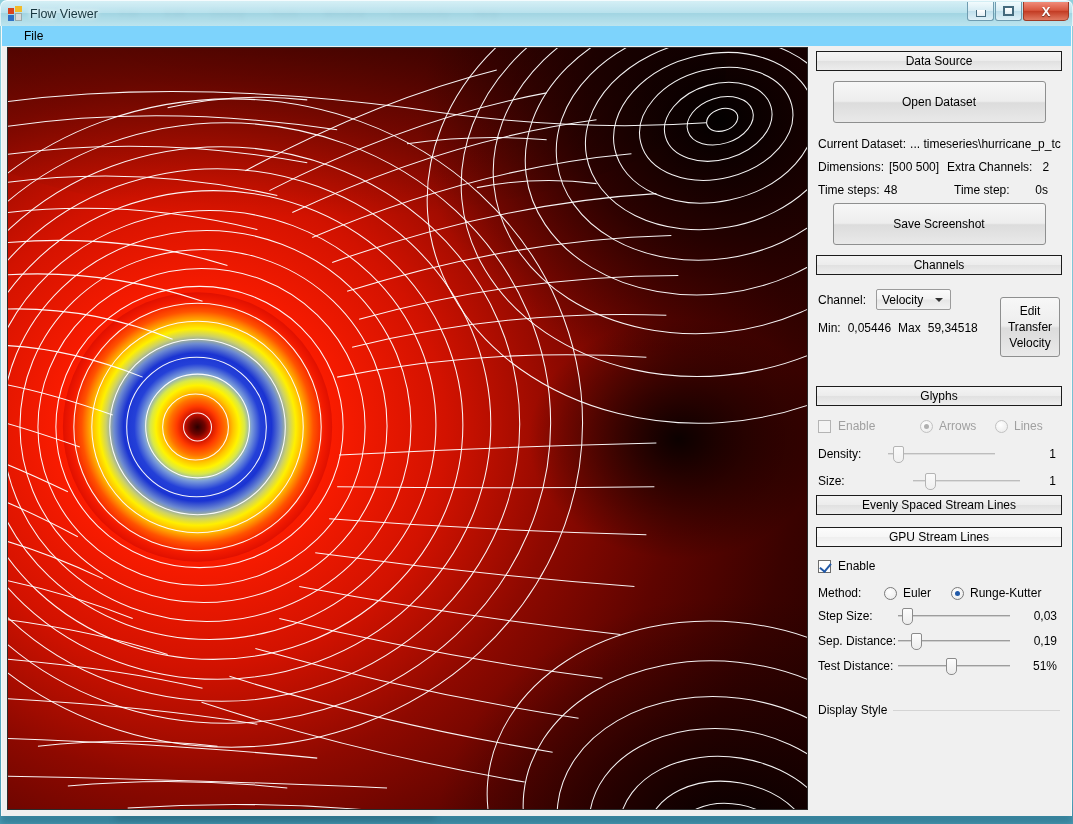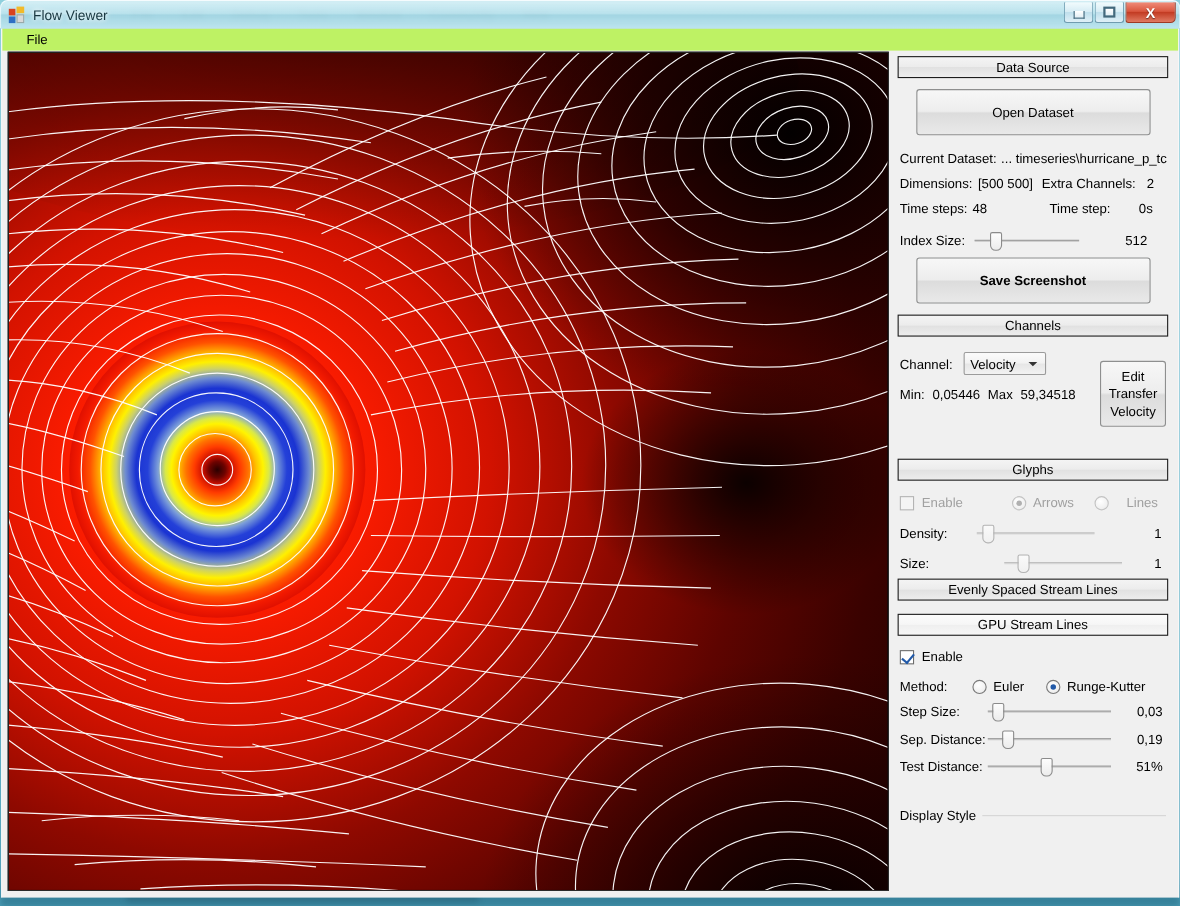--- a/index.html
+++ b/index.html
@@ -94,21 +94,21 @@
   
   #client {
     position:absolute; left:1px; top:26px; width:1071px; height:790px;
     background:#f0f0f0;
     border-left:1px solid rgba(255,255,255,.55);
     border-right:1px solid rgba(255,255,255,.55);
     overflow:hidden;
   }
   #menubar {
     position:absolute; left:0; top:0; width:1071px; height:20px;
-    background:#bef264;
+    background:#7dd3fc;
     display:flex; align-items:center;
   }
   #menu-file {
     padding:3px 9px 3px 9px; margin-left:13px; font-size:12px; color:#000;
     cursor:default;
   }
 
   
   #viz-wrap {
     position:absolute; left:5px; top:21px; width:801px; height:763px;
@@ -136,21 +136,21 @@
   .panel { position:relative; padding:0 8px; }
 
   .btn-big {
     margin:10px auto 0 auto; display:block;
     width:213px; height:42px;
     border:1px solid #8e8f8f; border-radius:3px;
     background:linear-gradient(180deg,#f7f7f7 0%,#ededed 48%,#dcdcdc 52%,#e9e9e9 100%);
     font-family:"Liberation Sans", sans-serif; font-size:12px; color:#000;
     cursor:default;
   }
-  .btn-big.sshot{ width:213px; height:42px; margin-top:6px;font-weight:bold; }
+  .btn-big.sshot{ width:213px; height:42px; margin-top:6px; }
 
   .lbl { font-size:12px; color:#000; white-space:nowrap; }
   .row { display:flex; align-items:center; margin-top:9px; }
 
   .combo {
     width:100px; height:21px;
     border:1px solid #9b9b9b; border-radius:2px;
     background:linear-gradient(180deg,#fbfbfb 0%,#f2f2f2 48%,#e6e6e6 52%,#f2f2f2 100%);
     display:flex; align-items:center; position:relative; cursor:default;
   }
@@ -429,28 +429,20 @@
           <span class="lbl" style="margin-left:5px;">2</span>
         </div>
 
         <div class="row">
           <span class="lbl" style="width:66px;">Time steps:</span>
           <span class="lbl" style="width:70px;">48</span>
           <span class="lbl" style="width:70px;">Time step:</span>
           <span class="lbl" style="width:24px; text-align:right;">0s</span>
         </div>
 
-        <div class="row" style="margin-top:13px;">
-          <span class="lbl" style="width:68px;">Index Size:</span>
-          <div class="slider" style="width:95px;">
-            <div class="track"></div>
-            <div class="thumb" id="thumb-index" style="left: 14.28px;"></div>
-          </div>
-          <span class="mono-num" style="width:62px; text-align:right;">512</span>
-        </div>
 
 
         <button class="btn-big sshot">Save Screenshot</button>
       </div>
 
       <div class="section-header" style="margin-top:10px;">Channels</div>
       <div class="panel" style="position:relative; height:90px;">
         <div class="row" style="margin-top:14px;">
           <span class="lbl" style="width:58px;">Channel:</span>
           <div class="combo" style="width:75px;">
@@ -475,21 +467,21 @@
       </div>
 
       <div class="section-header" style="margin-top:7px;">Glyphs</div>
       <div class="panel">
         <div class="row" style="margin-top:13px;">
           <span class="cbx dis"></span>
           <span class="lbl dis-text" style="margin-left:7px; width:82px;">Enable</span>
           <span class="rdo dis checked"></span>
           <span class="lbl dis-text" style="margin-left:6px; width:56px;">Arrows</span>
           <span class="rdo dis"></span>
-          <span class="lbl dis-text" style="margin-left:16px;">Lines</span>
+          <span class="lbl dis-text" style="margin-left:6px;">Lines</span>
         </div>
         <div class="row" style="margin-top:12px;">
           <span class="lbl" style="width:60px;">Density:</span>
           <div class="slider dis" style="width:107px; margin-left:10px;">
             <div class="track"></div>
             <div class="thumb" id="thumb-density" style="left: 4.8px;"></div>
           </div>
           <span class="mono-num" style="flex:1; text-align:right; padding-right:4px;">1</span>
         </div>
         <div class="row" style="margin-top:9px;gap:25px;">

